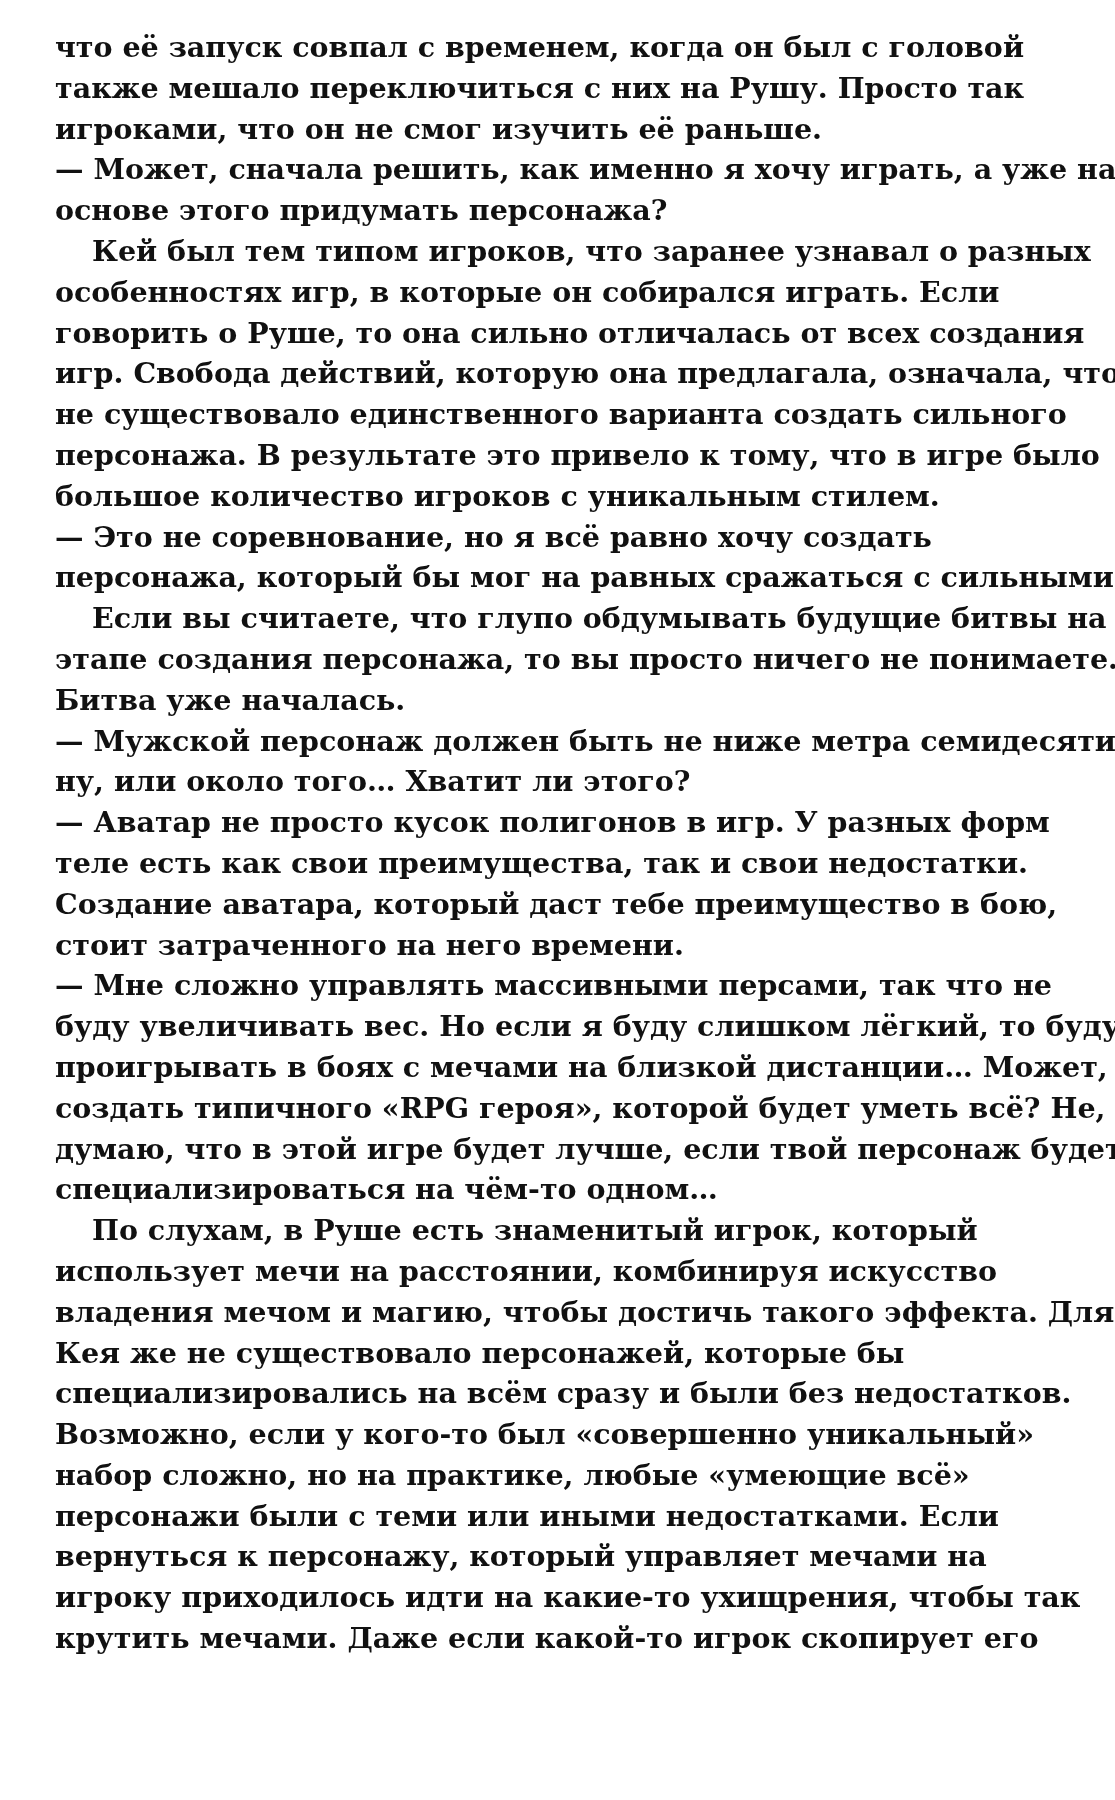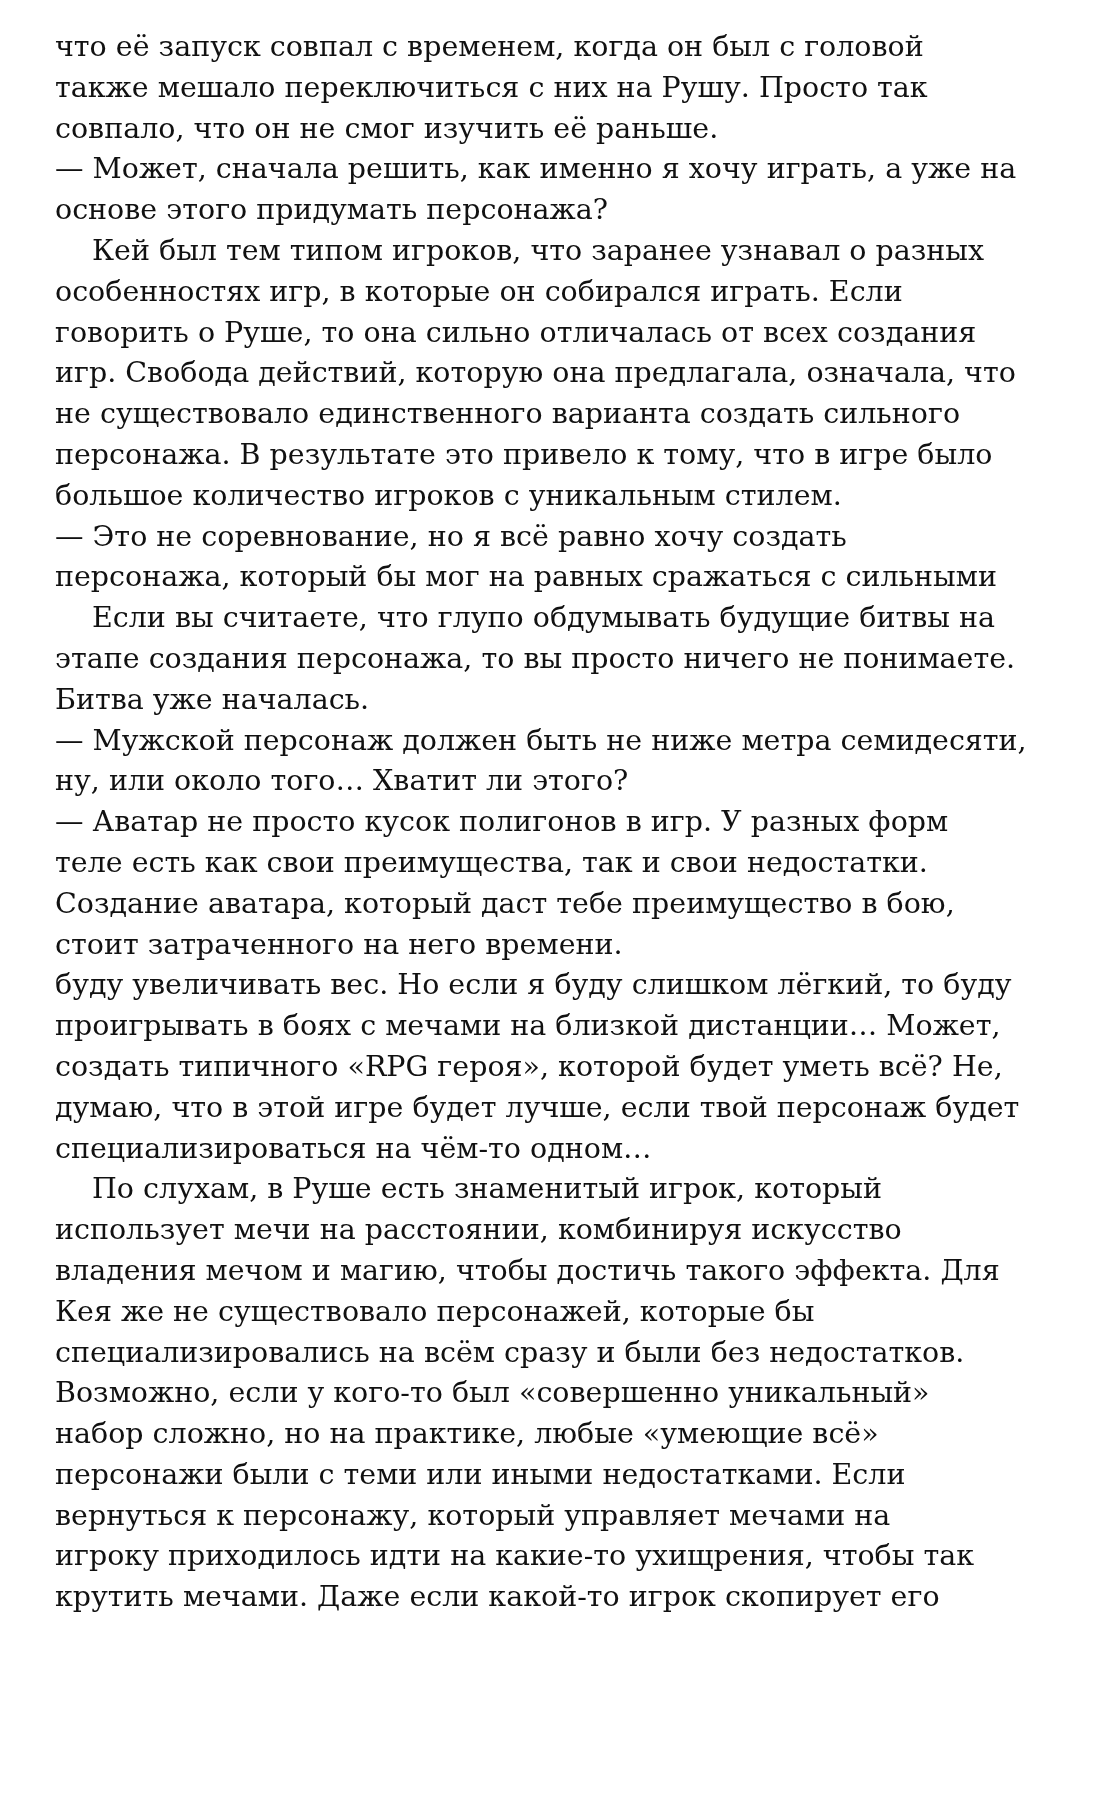--- a/index.html
+++ b/index.html
@@ -20,52 +20,54 @@
     width: 1030px;
     color: #111111;
     font-family: "DejaVu Serif", serif;
     font-size: 28.5px;
     line-height: 40.8px;
   }
   .line {
     display: block;
     white-space: nowrap;
     height: 40.8px;
+    font-weight: bold;
   }
   .indent {
     padding-left: 37px;
   }
 </style>
 </head>
 <body>
 
 <div class="page">
   <span class="line">что её запуск совпал с временем, когда он был с головой</span>
   <span class="line">также мешало переключиться с них на Рушу. Просто так</span>
-  <span class="line">совпало, что он не смог изучить её раньше.</span>
+  <span class="line">игроками, что он не смог изучить её раньше.</span>
   <span class="line">— Может, сначала решить, как именно я хочу играть, а уже на</span>
   <span class="line">основе этого придумать персонажа?</span>
   <span class="line indent">Кей был тем типом игроков, что заранее узнавал о разных</span>
   <span class="line">особенностях игр, в которые он собирался играть. Если</span>
   <span class="line">говорить о Руше, то она сильно отличалась от всех создания</span>
   <span class="line">игр. Свобода действий, которую она предлагала, означала, что</span>
   <span class="line">не существовало единственного варианта создать сильного</span>
   <span class="line">персонажа. В результате это привело к тому, что в игре было</span>
   <span class="line">большое количество игроков с уникальным стилем.</span>
   <span class="line">— Это не соревнование, но я всё равно хочу создать</span>
   <span class="line">персонажа, который бы мог на равных сражаться с сильными</span>
   <span class="line indent">Если вы считаете, что глупо обдумывать будущие битвы на</span>
   <span class="line">этапе создания персонажа, то вы просто ничего не понимаете.</span>
   <span class="line">Битва уже началась.</span>
   <span class="line">— Мужской персонаж должен быть не ниже метра семидесяти,</span>
   <span class="line">ну, или около того… Хватит ли этого?</span>
   <span class="line">— Аватар не просто кусок полигонов в игр. У разных форм</span>
   <span class="line">теле есть как свои преимущества, так и свои недостатки.</span>
   <span class="line">Создание аватара, который даст тебе преимущество в бою,</span>
   <span class="line">стоит затраченного на него времени.</span>
+  <span class="line">— Мне сложно управлять массивными персами, так что не</span>
   <span class="line">буду увеличивать вес. Но если я буду слишком лёгкий, то буду</span>
   <span class="line">проигрывать в боях с мечами на близкой дистанции… Может,</span>
   <span class="line">создать типичного «RPG героя», которой будет уметь всё? Не,</span>
   <span class="line">думаю, что в этой игре будет лучше, если твой персонаж будет</span>
   <span class="line">специализироваться на чём-то одном…</span>
   <span class="line indent">По слухам, в Руше есть знаменитый игрок, который</span>
   <span class="line">использует мечи на расстоянии, комбинируя искусство</span>
   <span class="line">владения мечом и магию, чтобы достичь такого эффекта. Для</span>
   <span class="line">Кея же не существовало персонажей, которые бы</span>
   <span class="line">специализировались на всём сразу и были без недостатков.</span>

